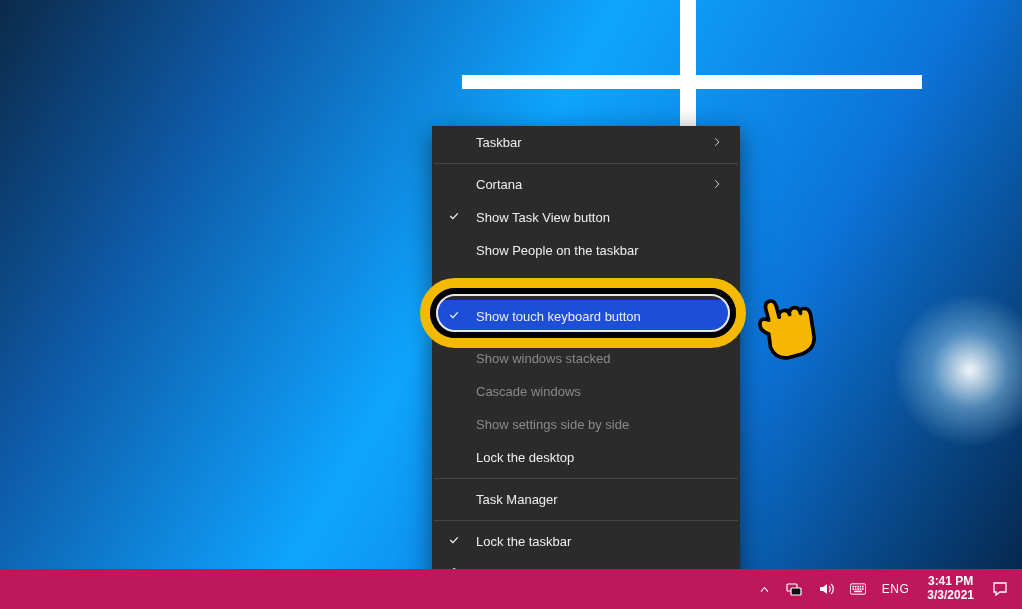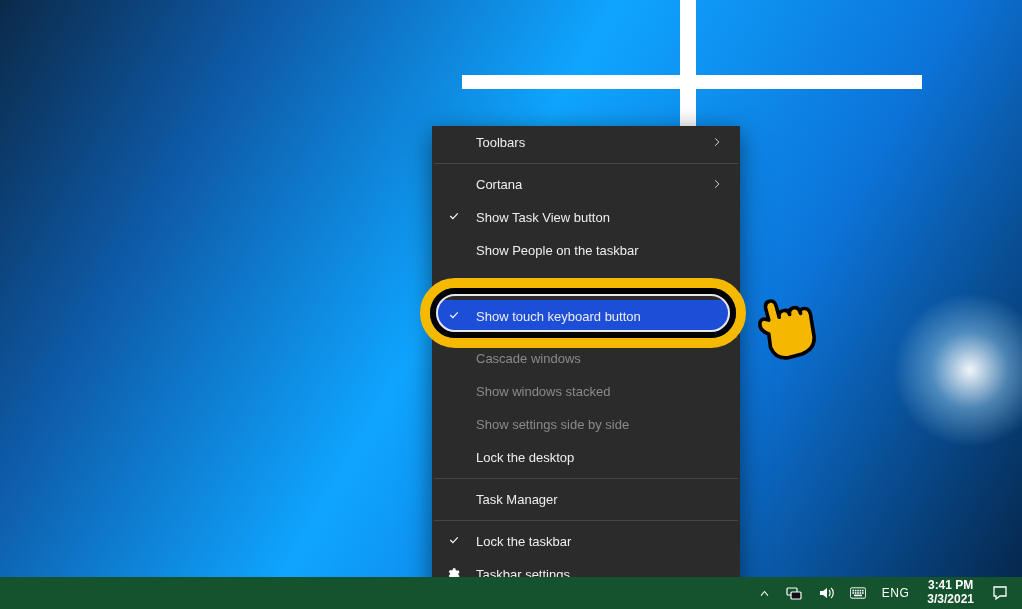--- a/index.html
+++ b/index.html
@@ -61,42 +61,42 @@
 
   
   .hand {
     position: absolute; left: 740px; top: 280px; width: 90px; height: 90px;
     pointer-events: none;
   }
   .hand svg { width:100%; height:100%; }
 
   
   .taskbar {
-    position: absolute; left: 0; right: 0; bottom: 0; height: 32px;
-    background: #14532d; color: #ffffff; display: flex; align-items: center;
+    position: absolute; left: 0; right: 0; bottom: 0; height: 40px;
+    background: #be185d; color: #ffffff; display: flex; align-items: center;
     font-size: 12px;
   }
   .tray { margin-left: auto; display: flex; align-items: center; height: 100%; }
   .tray-item { height: 100%; display: flex; align-items: center; padding: 0 8px; }
   .tray-item.clock { flex-direction: column; justify-content: center; line-height: 1.15; padding: 0 10px; font-weight: bold; }
   .tray-icon svg { width:16px; height:16px; display:block; }
   .tray .chev svg { width:11px; height:11px; }
   .tray .lang { font-size:12px; letter-spacing:0.5px; }
   .tray .action svg { width:16px; height:16px; }
 </style>
 </head>
 <body>
 
 <div class="desktop">
   <div class="flare"></div>
 </div>
 
 <div class="context-menu">
   <div class="menu-item">
-    <span>Toolbars</span>
+    <span>Taskbar</span>
     <span class="arrow">
       <svg viewBox="0 0 16 16" width="10" height="10">
           <path d="M5 2 L11 8 L5 14" stroke="#ddd" stroke-width="1.5" fill="none"></path>
         </svg>
     </span>
   </div>
   <div class="separator"></div>
   <div class="menu-item">
     <span>Cortana</span>
     <span class="arrow">
@@ -122,24 +122,24 @@
   <div class="menu-item highlight">
     <span class="check">
       <svg viewBox="0 0 16 16" width="12" height="12">
           <path d="M3 8 L6.5 11.5 L13 4.5" stroke="#fff" stroke-width="1.5" fill="none"></path>
         </svg>
     </span>
     <span>Show touch keyboard button</span>
   </div>
   <div class="separator"></div>
   <div class="menu-item disabled">
+    <span>Show windows stacked</span>
+  </div>
+  <div class="menu-item disabled">
     <span>Cascade windows</span>
-  </div>
-  <div class="menu-item disabled">
-    <span>Show windows stacked</span>
   </div>
   <div class="menu-item disabled">
     <span>Show settings side by side</span>
   </div>
   <div class="menu-item">
     <span>Lock the desktop</span>
   </div>
   <div class="separator"></div>
   <div class="menu-item">
     <span>Task Manager</span>

